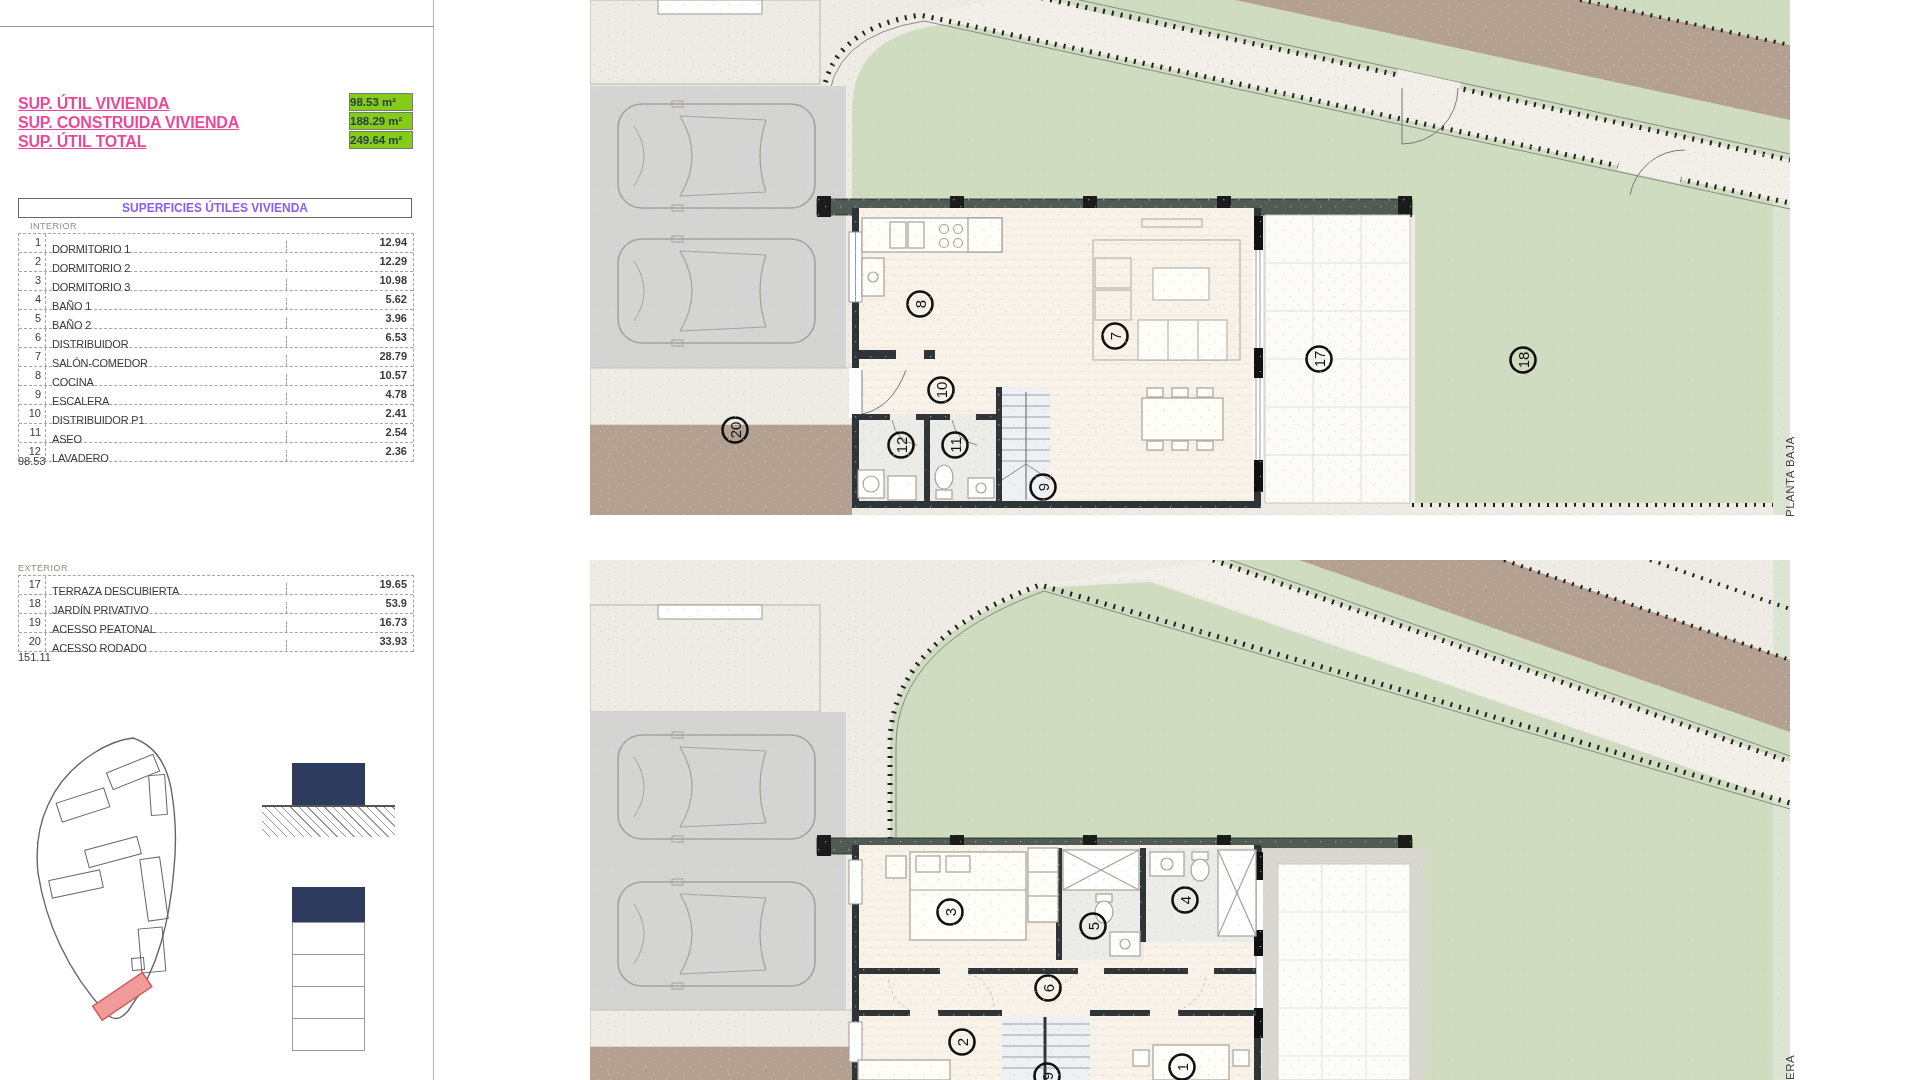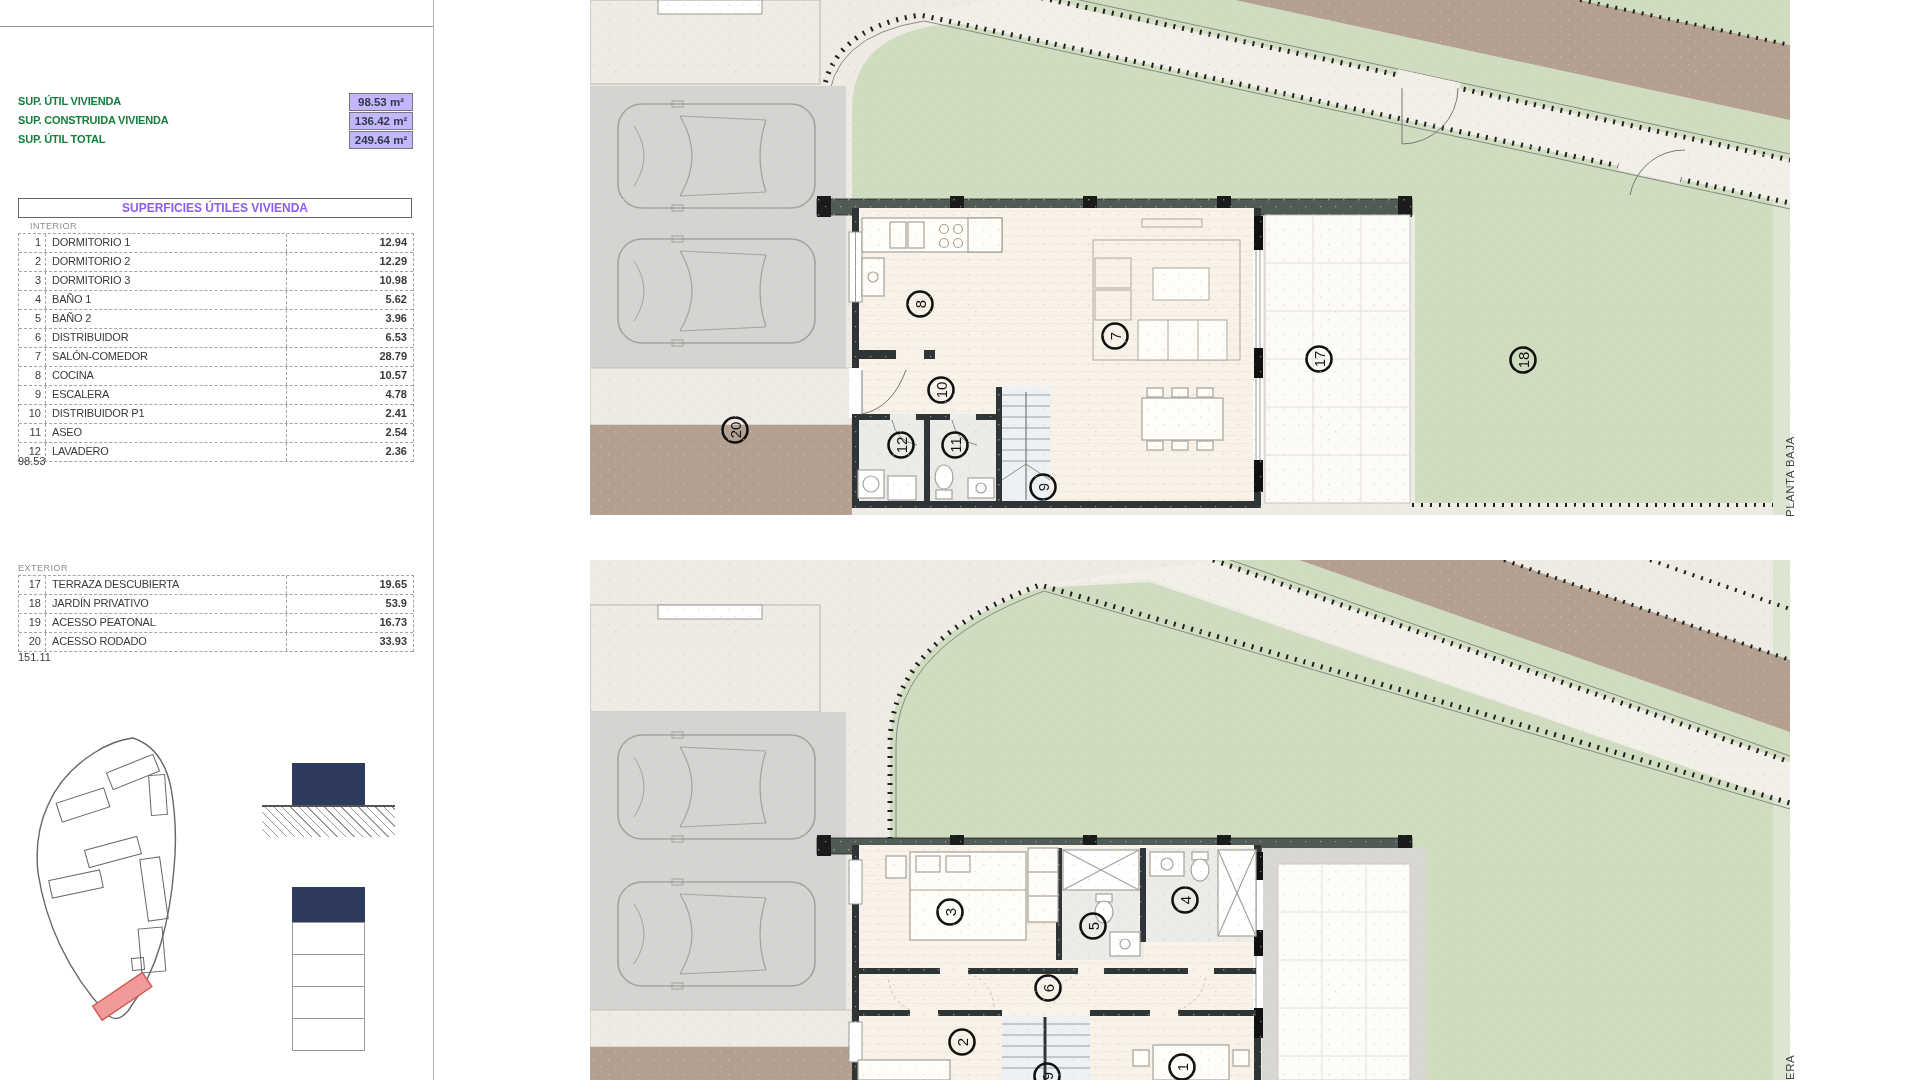--- a/index.html
+++ b/index.html
@@ -5,30 +5,30 @@
   html,body{margin:0;padding:0;background:#fff;}
   #screen{position:relative;width:1920px;height:1080px;background:#ffffff;overflow:hidden;
           font-family:"Liberation Sans","DejaVu Sans",sans-serif;color:#333;}
   .abs{position:absolute;}
   
   .hline{position:absolute;left:0;top:26px;width:433px;height:1px;background:#9a9a9a;}
   .vline{position:absolute;left:433px;top:0;width:1px;height:1080px;background:#b5b5b5;}
   .title{position:absolute;left:0;top:34px;width:433px;text-align:center;
          font-size:28px;font-weight:bold;color:#4e7b50;letter-spacing:1px;}
   .sumrow{position:absolute;left:18px;width:400px;height:18px;}
-  .sumlabel{position:absolute;left:0;top:2px;font-size:11px;font-weight:bold;color:#15803d;letter-spacing:-0.2px;}
+  .sumlabel{position:absolute;left:0;top:2px;font-size:16px;font-weight:bold;color:#ec4899;letter-spacing:-0.2px;text-decoration:underline;}
   .sumbox{position:absolute;left:331px;top:0;width:62px;height:16px;border:1px solid #77797c;
-          font-size:11.5px;font-weight:bold;color:#2e3b4c;text-align:center;line-height:16px;background:#c4b5fd;}
+          font-size:11.5px;font-weight:bold;color:#2e3b4c;line-height:16px;background:#84cc16;}
   .thead{position:absolute;left:18px;top:198px;width:392px;height:18px;border:1px solid #666;
          text-align:center;font-size:12px;font-weight:bold;color:#8b5cf6;line-height:18px;}
   .seclabel{position:absolute;font-size:9px;color:#8d8d85;letter-spacing:0.5px;}
   .ptable{position:absolute;left:18px;width:394px;border:1px dashed #a5a5a5;border-bottom:none;}
   .trow{display:flex;height:18px;border-bottom:1px dashed #a5a5a5;font-size:11px;color:#3a3a3a;}
   .c-num{width:22px;text-align:right;padding:2px 4px 0 0;border-right:1px dashed #a5a5a5;}
-  .c-name{flex:1;padding:2px 0 0 6px;border-right:1px dashed #a5a5a5;letter-spacing:-0.2px;}
+  .c-name{flex:1;padding:2px 0 0 6px;border-right:1px dashed #a5a5a5;letter-spacing:-0.2px;margin-top:7px;}
   .c-val{width:120px;text-align:right;padding:2px 6px 0 0;font-weight:bold;}
   .ttotal{position:absolute;width:394px;left:18px;text-align:left;padding-right:6px;
           font-size:11px;color:#3a3a3a;box-sizing:border-box;}
   
   .navybox{position:absolute;background:#2e3a5e;}
   .hatch{position:absolute;left:262px;top:805px;width:133px;height:30px;border-top:2px solid #555;
          background:repeating-linear-gradient(45deg,transparent 0 5px,#9a9a9a 5px 6px);}
   .stackrow{position:absolute;left:292px;width:73px;height:33px;background:#fff;border:1px solid #999;box-sizing:border-box;}
   
   .vlabel{position:absolute;transform:rotate(-90deg);transform-origin:0 100%;
@@ -42,21 +42,21 @@
   <div class="hline"></div>
   <div class="vline"></div>
 
 
   <div class="sumrow" style="top:93px;">
     <span class="sumlabel">SUP. ÚTIL VIVIENDA</span>
     <span class="sumbox">98.53 m²</span>
   </div>
   <div class="sumrow" style="top:112px;">
     <span class="sumlabel">SUP. CONSTRUIDA VIVIENDA</span>
-    <span class="sumbox">136.42 m²</span>
+    <span class="sumbox">188.29 m²</span>
   </div>
   <div class="sumrow" style="top:131px;">
     <span class="sumlabel">SUP. ÚTIL TOTAL</span>
     <span class="sumbox">249.64 m²</span>
   </div>
 
   <div class="thead">SUPERFICIES ÚTILES VIVIENDA</div>
   <div class="seclabel" style="left:18px;top:221px;padding-left:12px;">INTERIOR</div>
 
   <div class="ptable" style="top:233px;">

